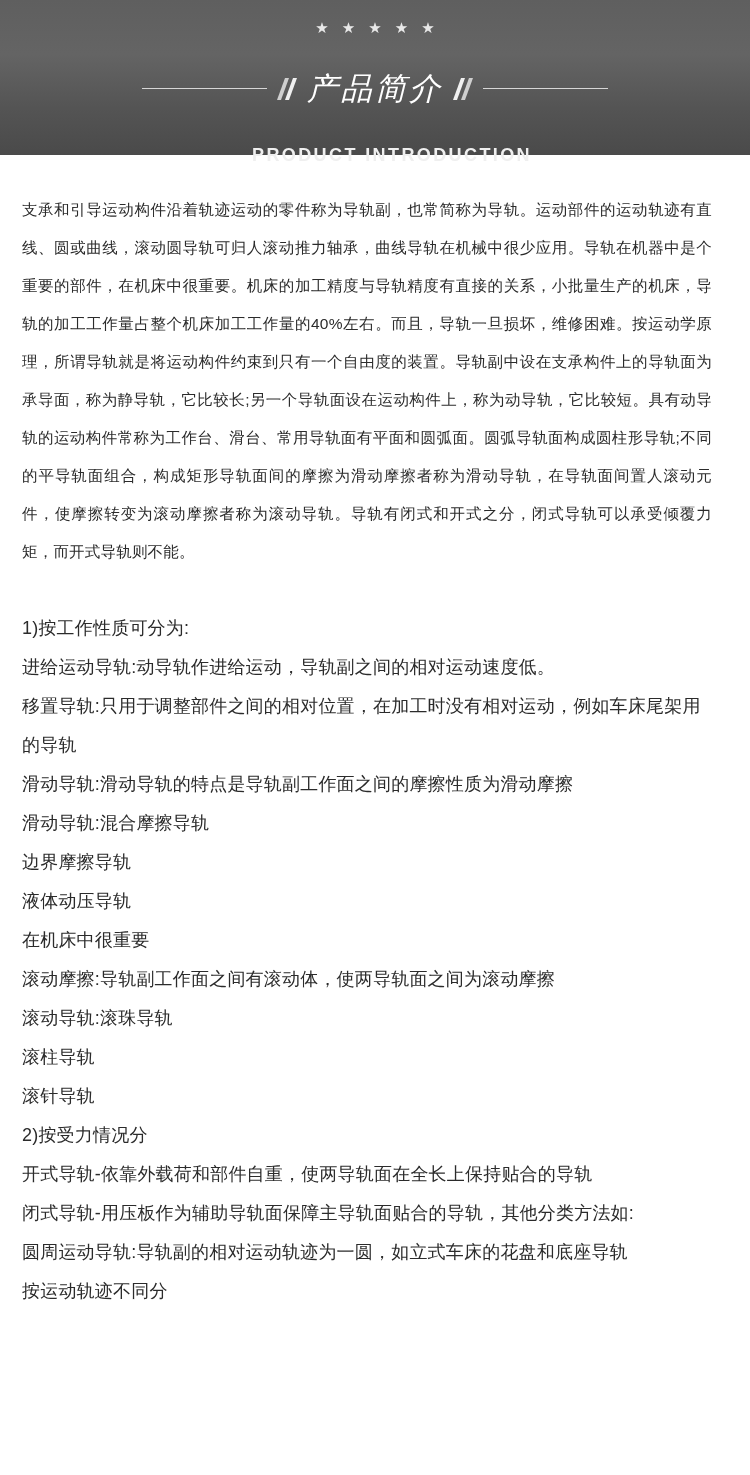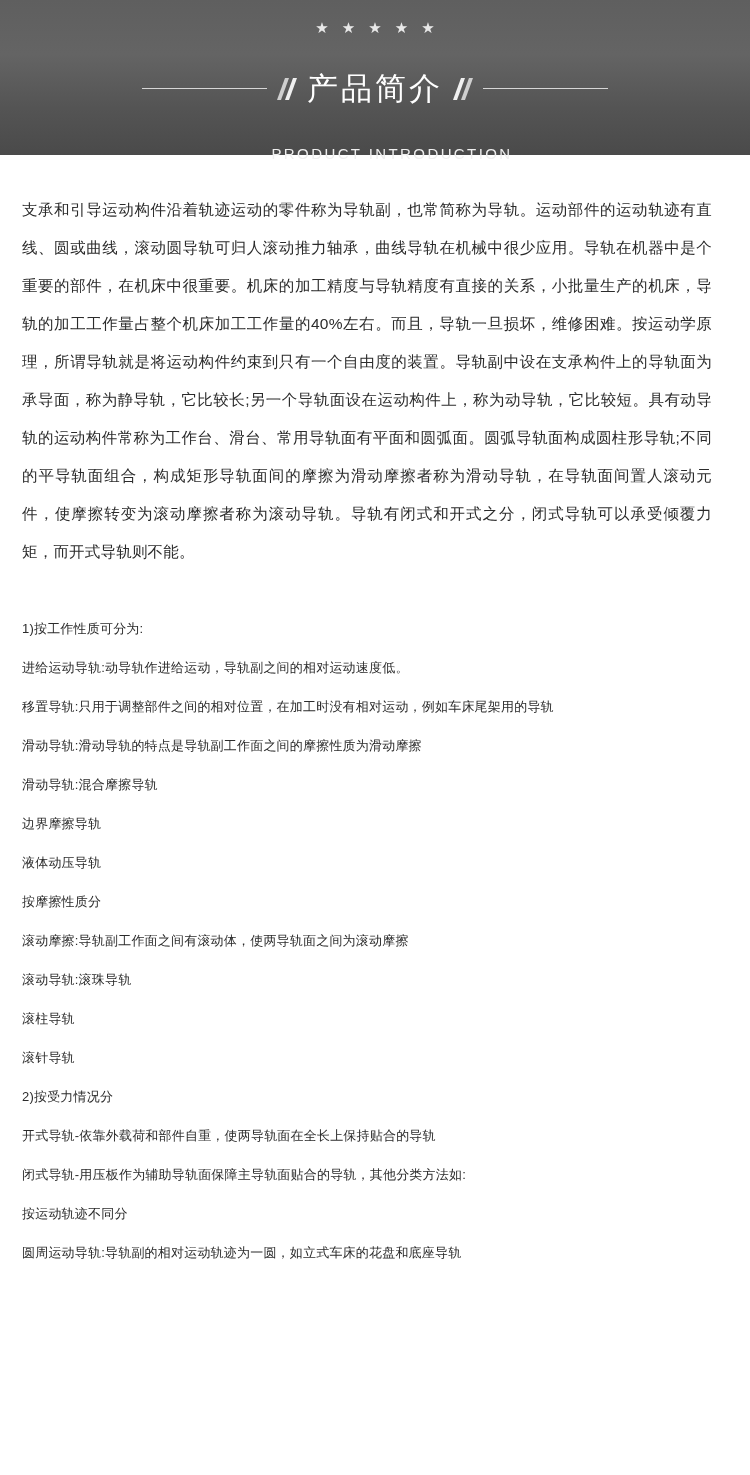--- a/index.html
+++ b/index.html
@@ -43,20 +43,21 @@
     color: #e8e8e8;
     font-size: 15px;
     line-height: 15px;
   }
   .title-row {
     margin-top: 12px;
     display: flex;
     align-items: center;
     justify-content: center;
     width: 100%;
+    font-style: italic;
   }
   .rule {
     height: 1px;
     background: #d6d6d6;
     width: 125px;
   }
   .slashes {
     display: flex;
     gap: 4px;
     margin: 0 14px;
@@ -72,23 +73,23 @@
   .main-title {
     color: #ffffff;
     font-size: 31px;
     letter-spacing: 3px;
     font-weight: 400;
     white-space: nowrap;
   }
   .sub-title {
     margin-top: 14px;
     color: #efefef;
-    font-size: 15px;
+    font-size: 18px;
     letter-spacing: 2.4px;
-    font-weight: 400;
+    font-weight: 700;
     margin-left: 34px;
   }
 
   
   .content {
     padding: 36px 38px 30px 22px;
     box-sizing: border-box;
   }
   .para {
     color: #2b2b2b;
@@ -96,21 +97,21 @@
     line-height: 38px;
     text-align: justify;
     margin: 0 0 0 0;
     letter-spacing: 0.2px;
   }
   .gap {
     height: 38px;
   }
   .line {
     color: #2b2b2b;
-    font-size: 13px;
+    font-size: 18px;
     line-height: 39px;
     letter-spacing: 0.2px;
     white-space: normal;
   }
 </style>
 </head>
 <body>
 
 <div class="page">
 
@@ -147,25 +148,25 @@
 
     <div class="gap"></div>
 
     <div class="line">1)按工作性质可分为:</div>
     <div class="line">进给运动导轨:动导轨作进给运动，导轨副之间的相对运动速度低。</div>
     <div class="line">移置导轨:只用于调整部件之间的相对位置，在加工时没有相对运动，例如车床尾架用的导轨</div>
     <div class="line">滑动导轨:滑动导轨的特点是导轨副工作面之间的摩擦性质为滑动摩擦</div>
     <div class="line">滑动导轨:混合摩擦导轨</div>
     <div class="line">边界摩擦导轨</div>
     <div class="line">液体动压导轨</div>
-    <div class="line">按摩擦性质分</div>
+    <div class="line">在机床中很重要</div>
     <div class="line">滚动摩擦:导轨副工作面之间有滚动体，使两导轨面之间为滚动摩擦</div>
     <div class="line">滚动导轨:滚珠导轨</div>
     <div class="line">滚柱导轨</div>
     <div class="line">滚针导轨</div>
     <div class="line">2)按受力情况分</div>
     <div class="line">开式导轨-依靠外载荷和部件自重，使两导轨面在全长上保持贴合的导轨</div>
     <div class="line">闭式导轨-用压板作为辅助导轨面保障主导轨面贴合的导轨，其他分类方法如:</div>
+    <div class="line">圆周运动导轨:导轨副的相对运动轨迹为一圆，如立式车床的花盘和底座导轨</div>
     <div class="line">按运动轨迹不同分</div>
-    <div class="line">圆周运动导轨:导轨副的相对运动轨迹为一圆，如立式车床的花盘和底座导轨</div>
 
   </div>
 </div>
 
 </body></html>

